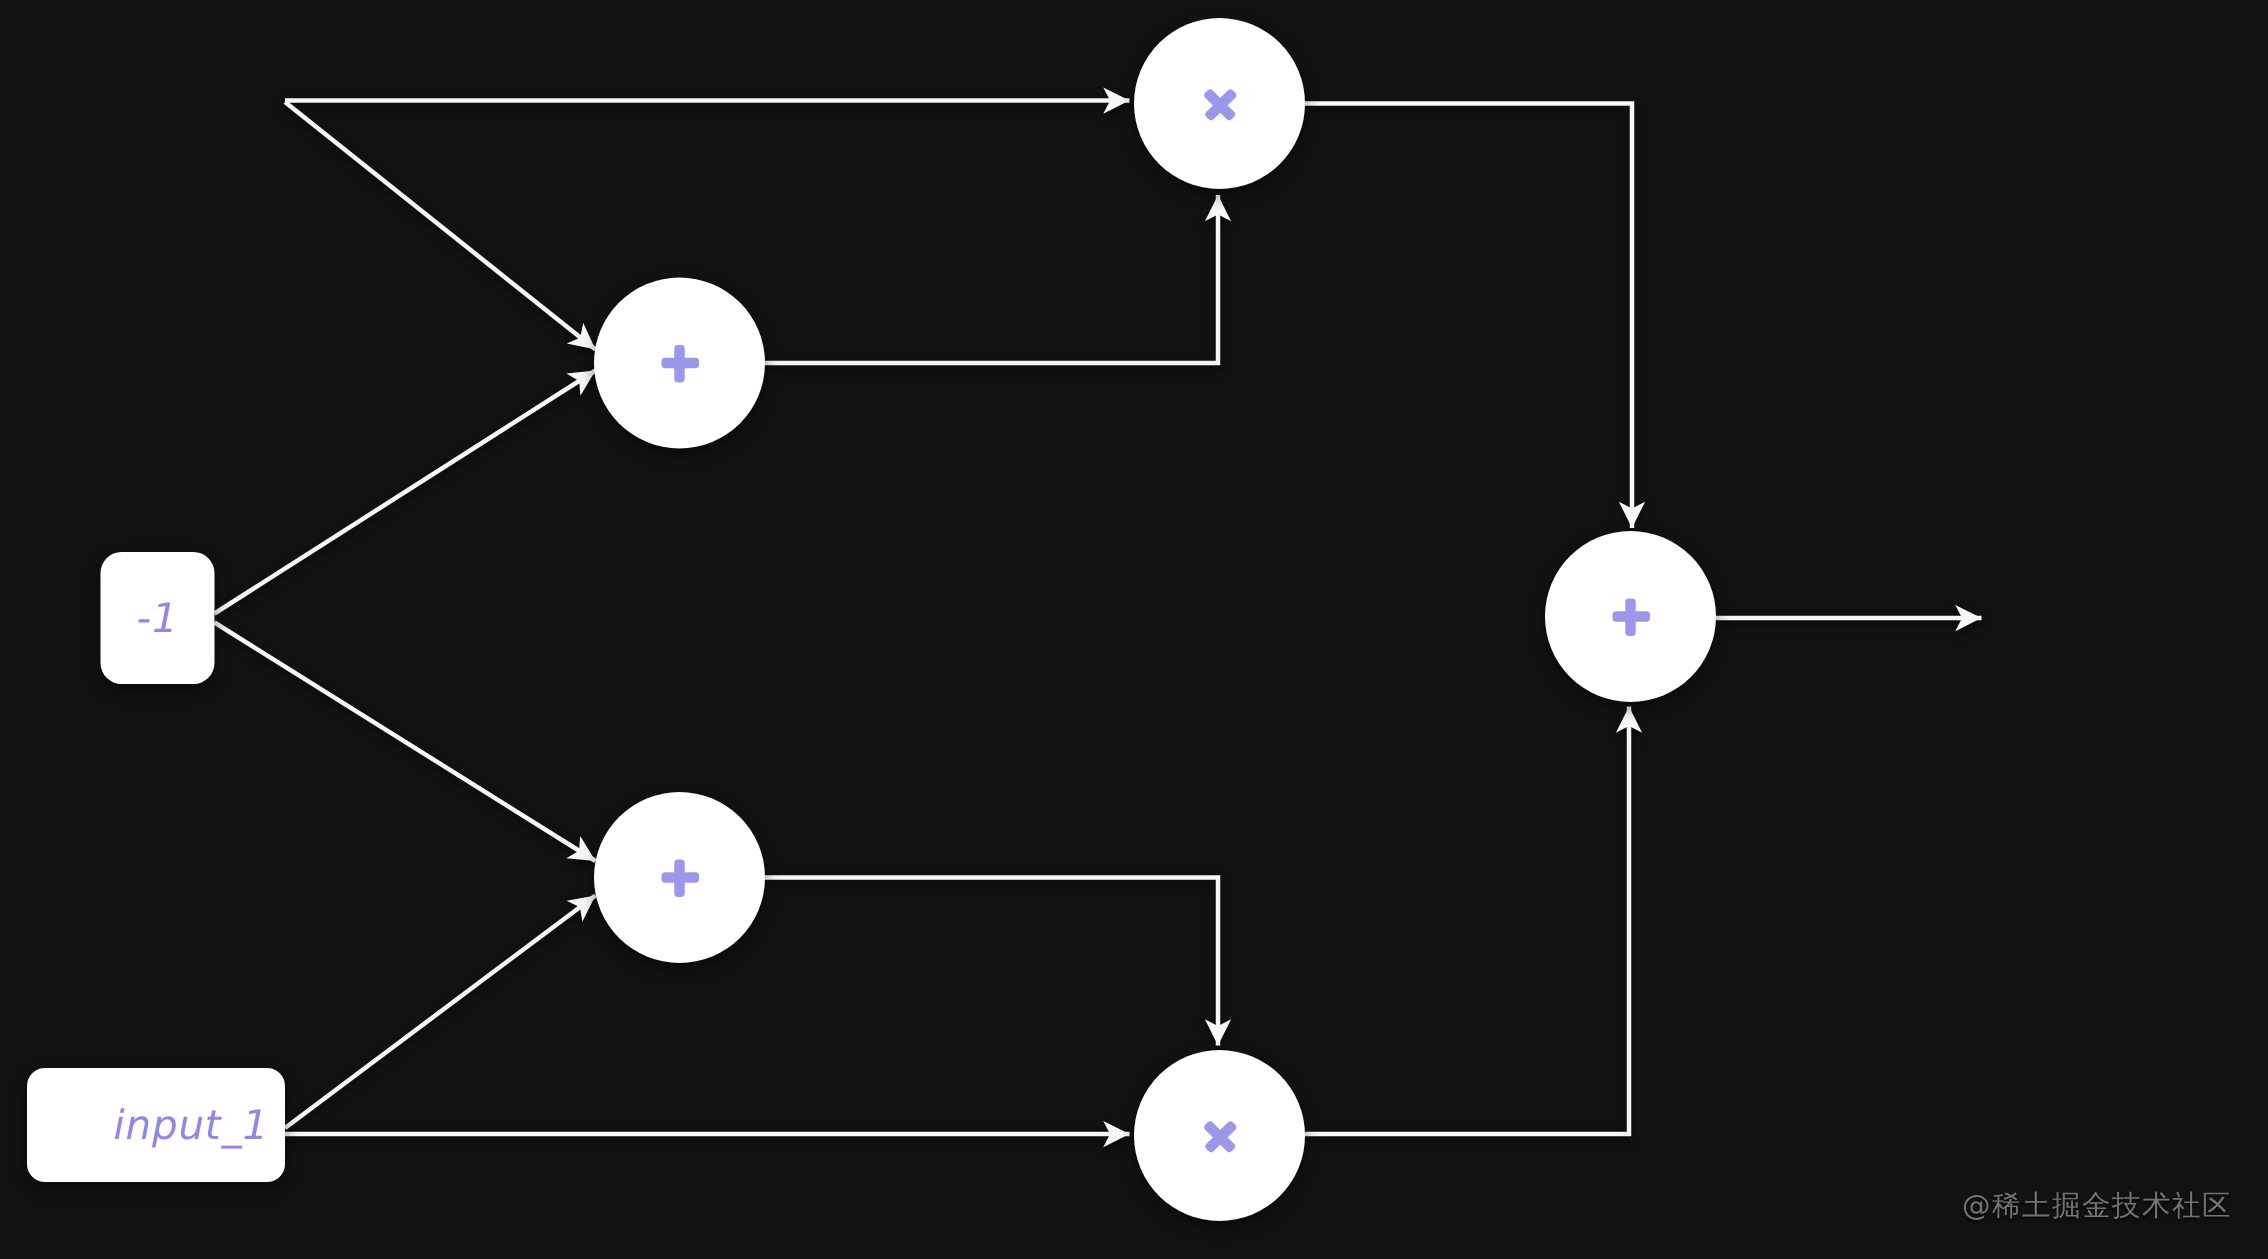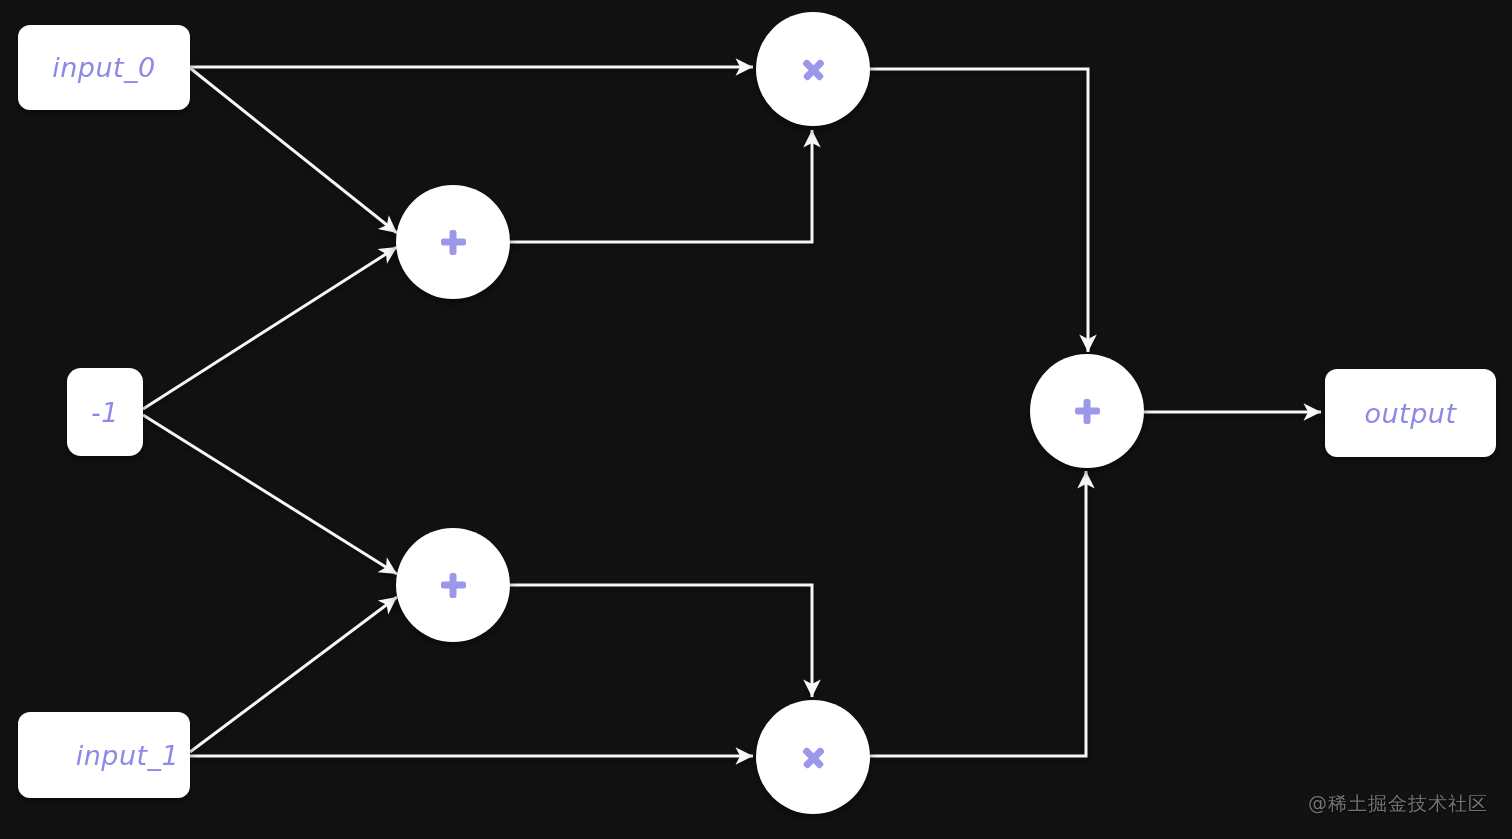--- a/index.html
+++ b/index.html
@@ -71,21 +71,21 @@
     top: 0; left: 50%;
     height: 100%; width: 7px;
     transform: translateX(-50%);
   }
   .op.multiply {
     transform: rotate(45deg);
   }
   
   .pos-input-0   { left: 18px;   top: 25px;  width: 172px; height: 85px; }
   .pos-minus-one { left: 67px;   top: 368px; width: 76px;  height: 88px; }
-  .pos-input-1   { left: 18px;   top: 712px; width: 172px; height: 86px; padding-left: 47px; }
+  .pos-input-1   { left: 18px;   top: 712px; width: 172px; height: 76px; padding-left: 47px; }
   .pos-output    { left: 1325px; top: 369px; width: 171px; height: 88px; }
   .pos-mul-top    { left: 756px;  top: 12px; }
   .pos-add-top    { left: 396px;  top: 185px; }
   .pos-add-bottom { left: 396px;  top: 528px; }
   .pos-mul-bottom { left: 756px;  top: 700px; }
   .pos-add-out    { left: 1030px; top: 354px; }
   .watermark {
     position: absolute;
     right: 24px;
     bottom: 22px;
@@ -114,23 +114,20 @@
       <path d="M 190 752 L 397 597" marker-end="url(#arrow)"></path>
       <path d="M 190 756 H 753" marker-end="url(#arrow)"></path>
       <path d="M 510 242 H 812 V 130" marker-end="url(#arrow)"></path>
       <path d="M 510 585 H 812 V 697" marker-end="url(#arrow)"></path>
       <path d="M 870 69 H 1088 V 352" marker-end="url(#arrow)"></path>
       <path d="M 870 756 H 1086 V 471" marker-end="url(#arrow)"></path>
       <path d="M 1144 412 H 1321" marker-end="url(#arrow)"></path>
     </g>
   </svg>
 
-  <div class="node box pos-input-0">
-    <span class="node-label">input_0</span>
-  </div>
 
   <div class="node small-box pos-minus-one">
     <span class="node-label">-1</span>
   </div>
 
   <div class="node box pos-input-1">
     <span class="node-label">input_1</span>
   </div>
 
   <div class="node circle pos-add-top">
@@ -146,19 +143,16 @@
   </div>
 
   <div class="node circle pos-mul-bottom">
     <span class="op multiply"></span>
   </div>
 
   <div class="node circle pos-add-out">
     <span class="op add"></span>
   </div>
 
-  <div class="node box pos-output">
-    <span class="node-label">output</span>
-  </div>
 
   <div class="watermark">@稀土掘金技术社区</div>
 
 </div>
 
 </body></html>

